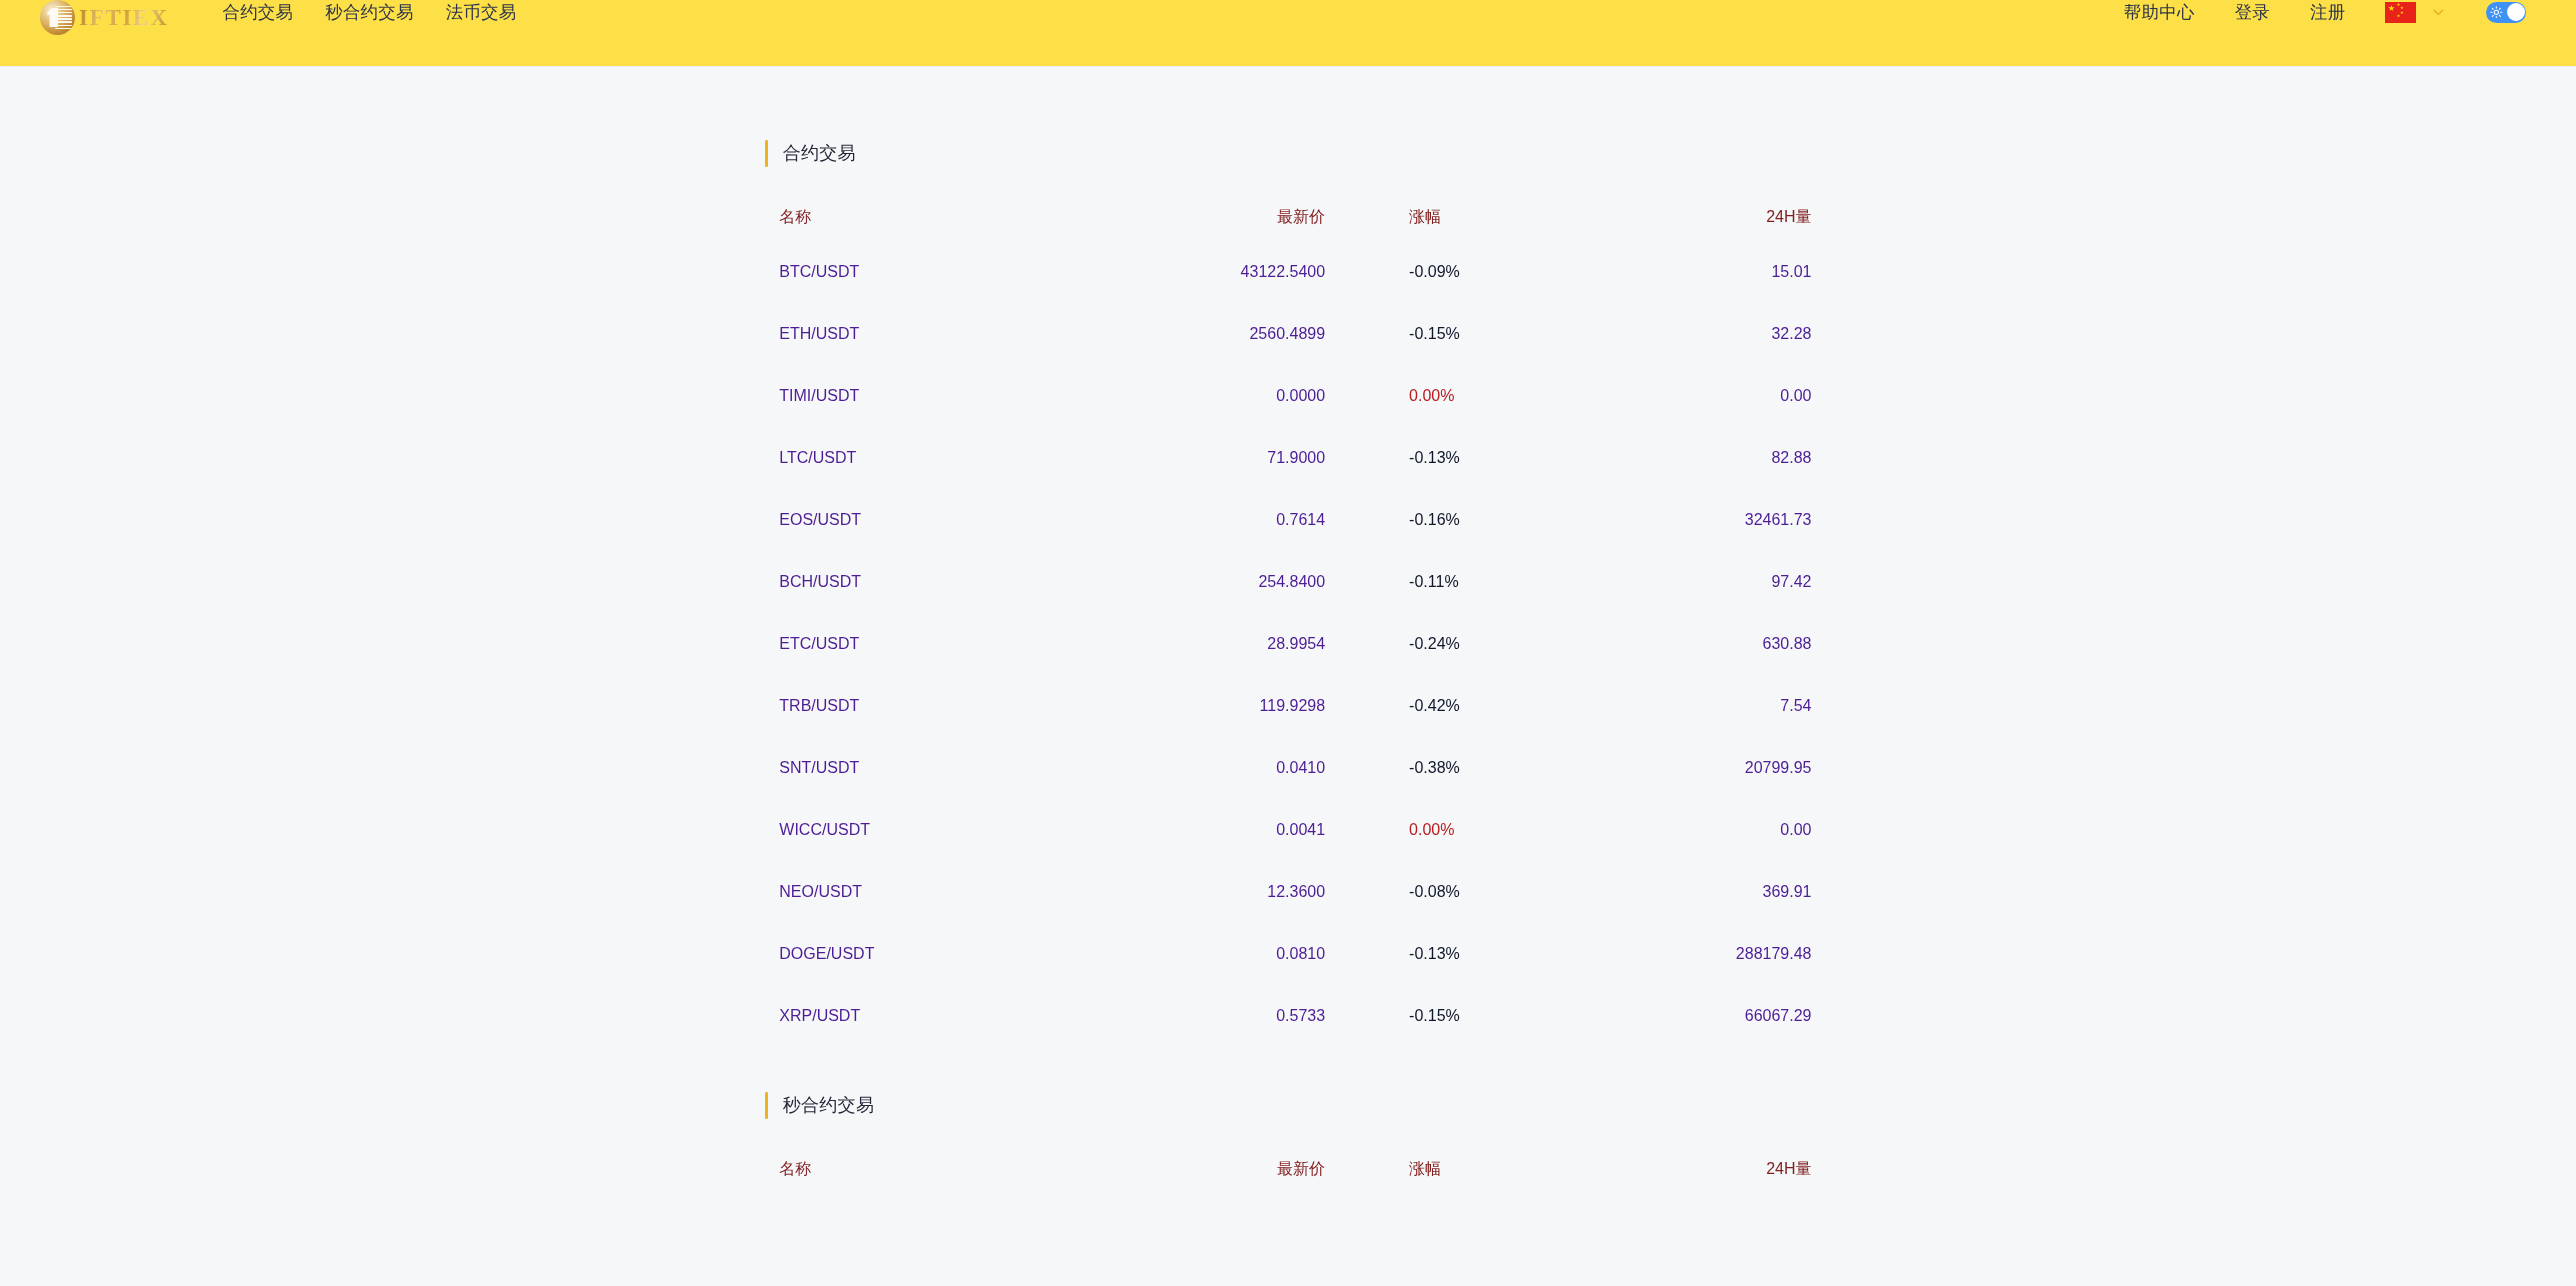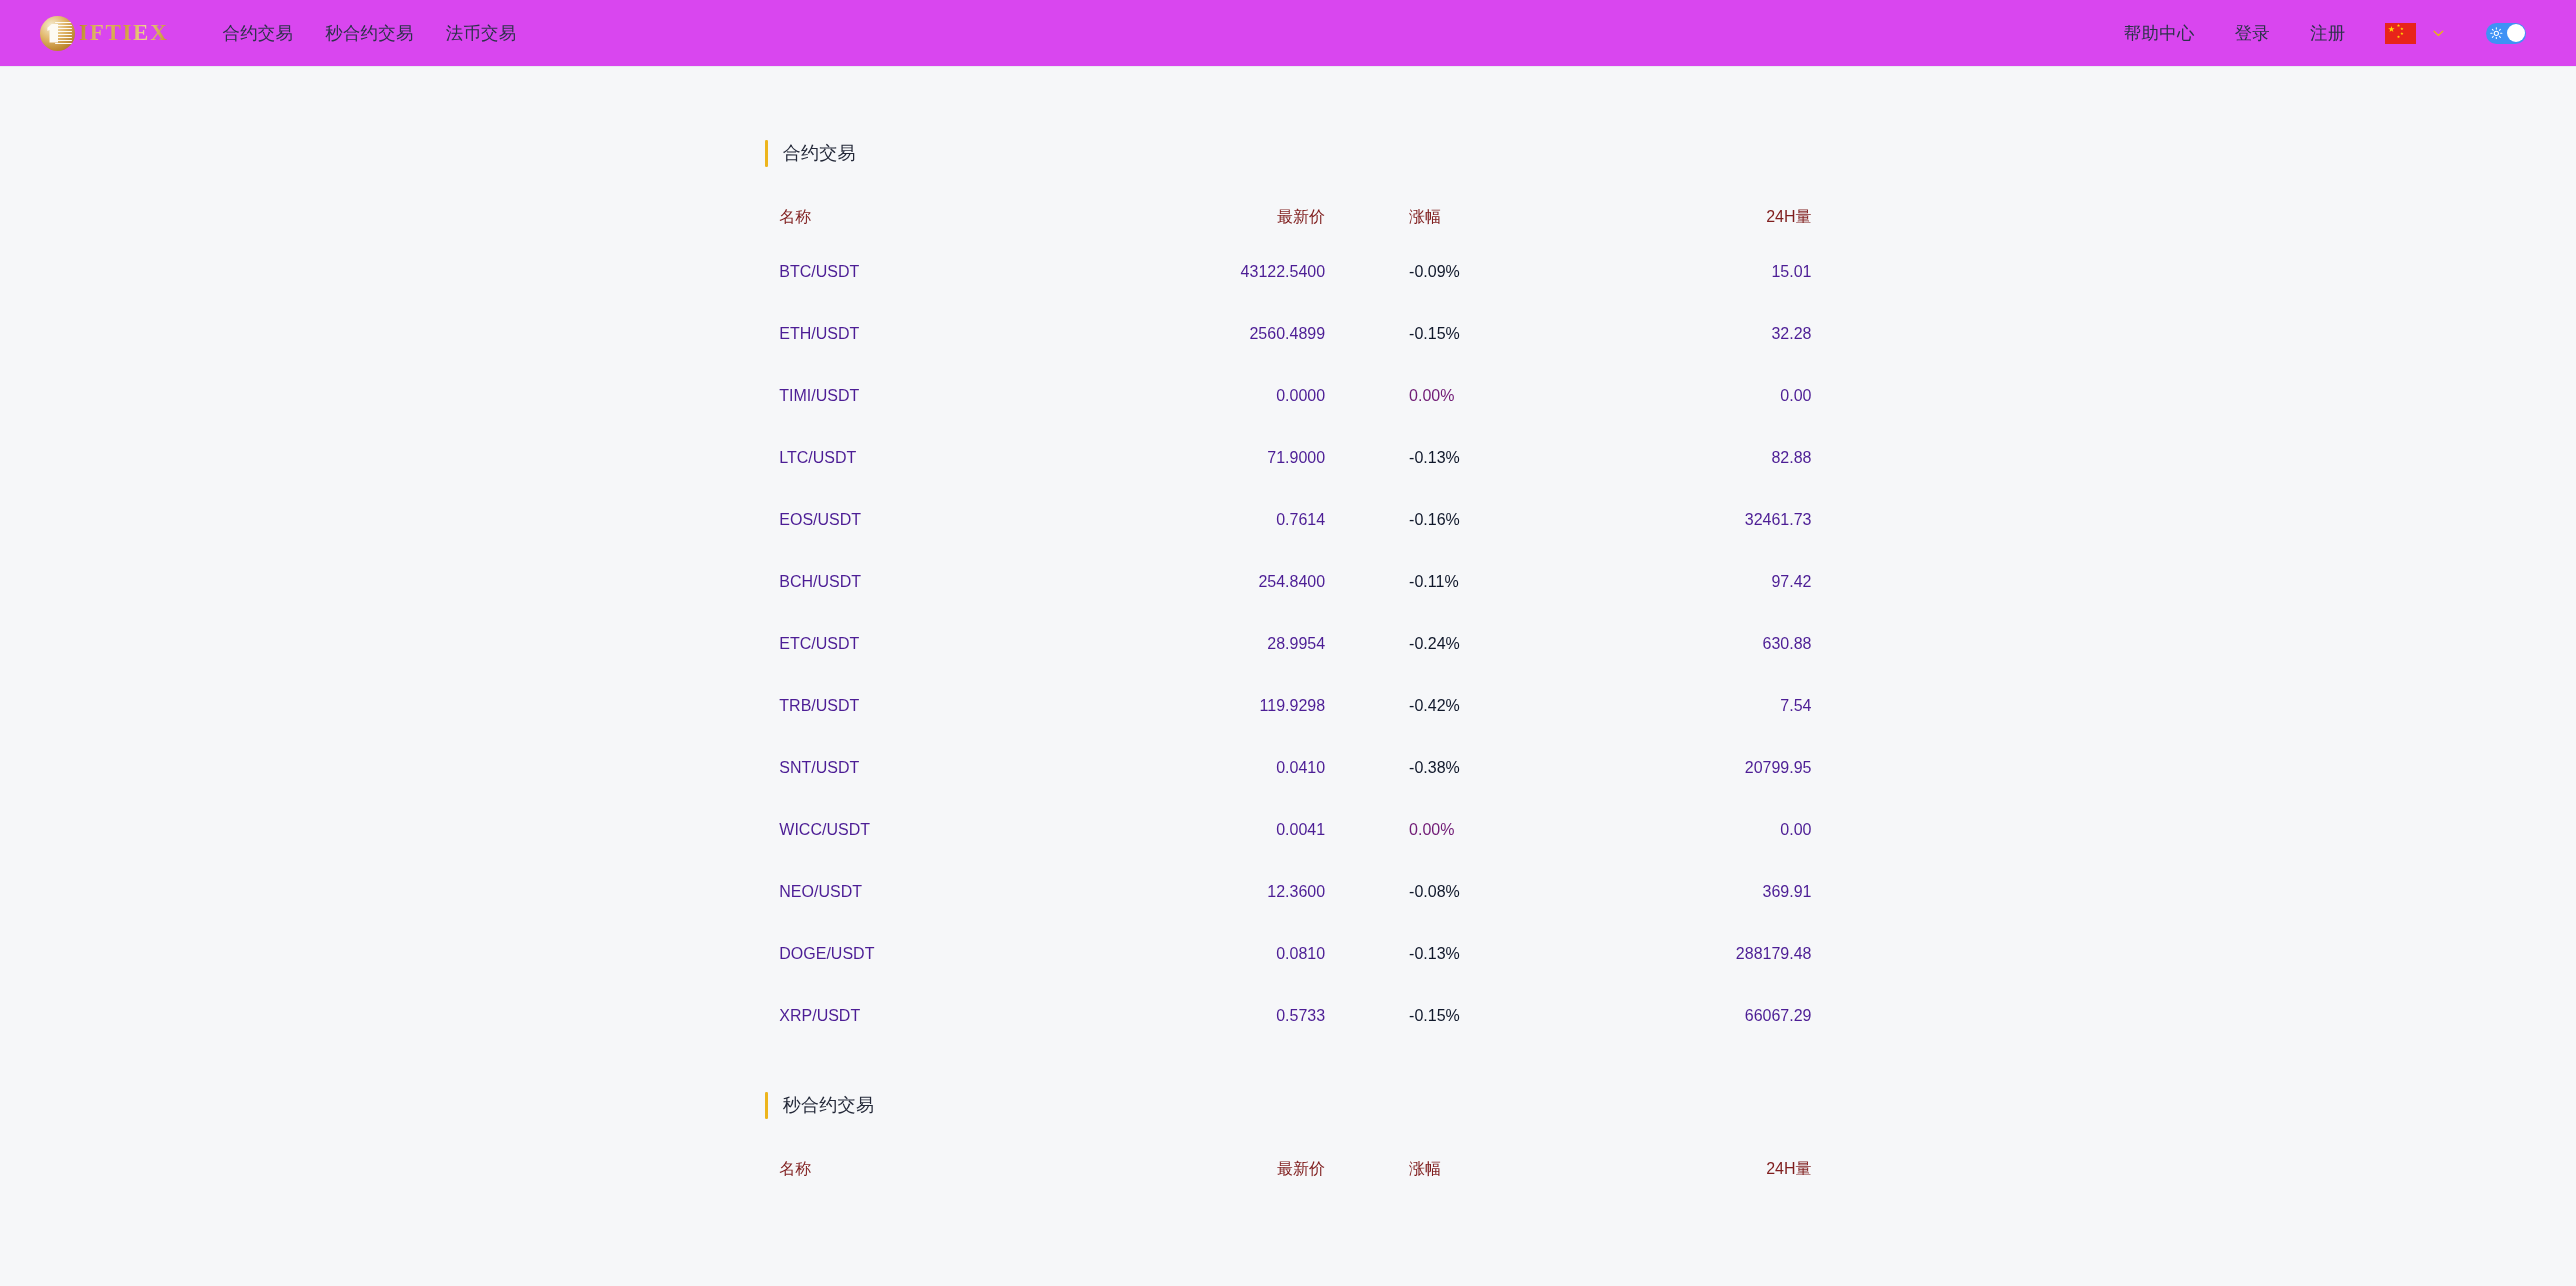--- a/index.html
+++ b/index.html
@@ -11,24 +11,24 @@
     font-family: "Liberation Sans", "DejaVu Sans", sans-serif;
     color: #2b3249;
     overflow: hidden;
   }
 
   
   .site-header {
     position: relative;
     width: 100%;
     height: 67px;
-    background: #d946ef;
+    background: #fde047;
     border-bottom: 1.3px solid #e9ebf1;
     display: flex;
-    align-items: center;
+    align-items: flex-start;
     padding: 0 50px 0 40px;
   }
   .brand {
     display: flex;
     align-items: center;
     gap: 4px;
     margin-right: 54px;
     cursor: pointer;
   }
   .brand-mark {
@@ -208,21 +208,21 @@
     height: 48px;
     font-size: 16px;
     color: #7f1d1d;
   }
   table.market-table tbody td {
     font-size: 16px;
     color: #4c1d95;
   }
   tr.market-row { cursor: pointer; }
   td.change-cell.down { color: #0f172a; }
-  td.change-cell.flat { color: #701a75; }
+  td.change-cell.flat { color: #b91c1c; }
 </style>
 </head>
 <body>
 
 <header class="site-header">
 
   <div class="brand">
     <span class="brand-mark">
       <span class="glyph"></span>
       <span class="bar-stack">

